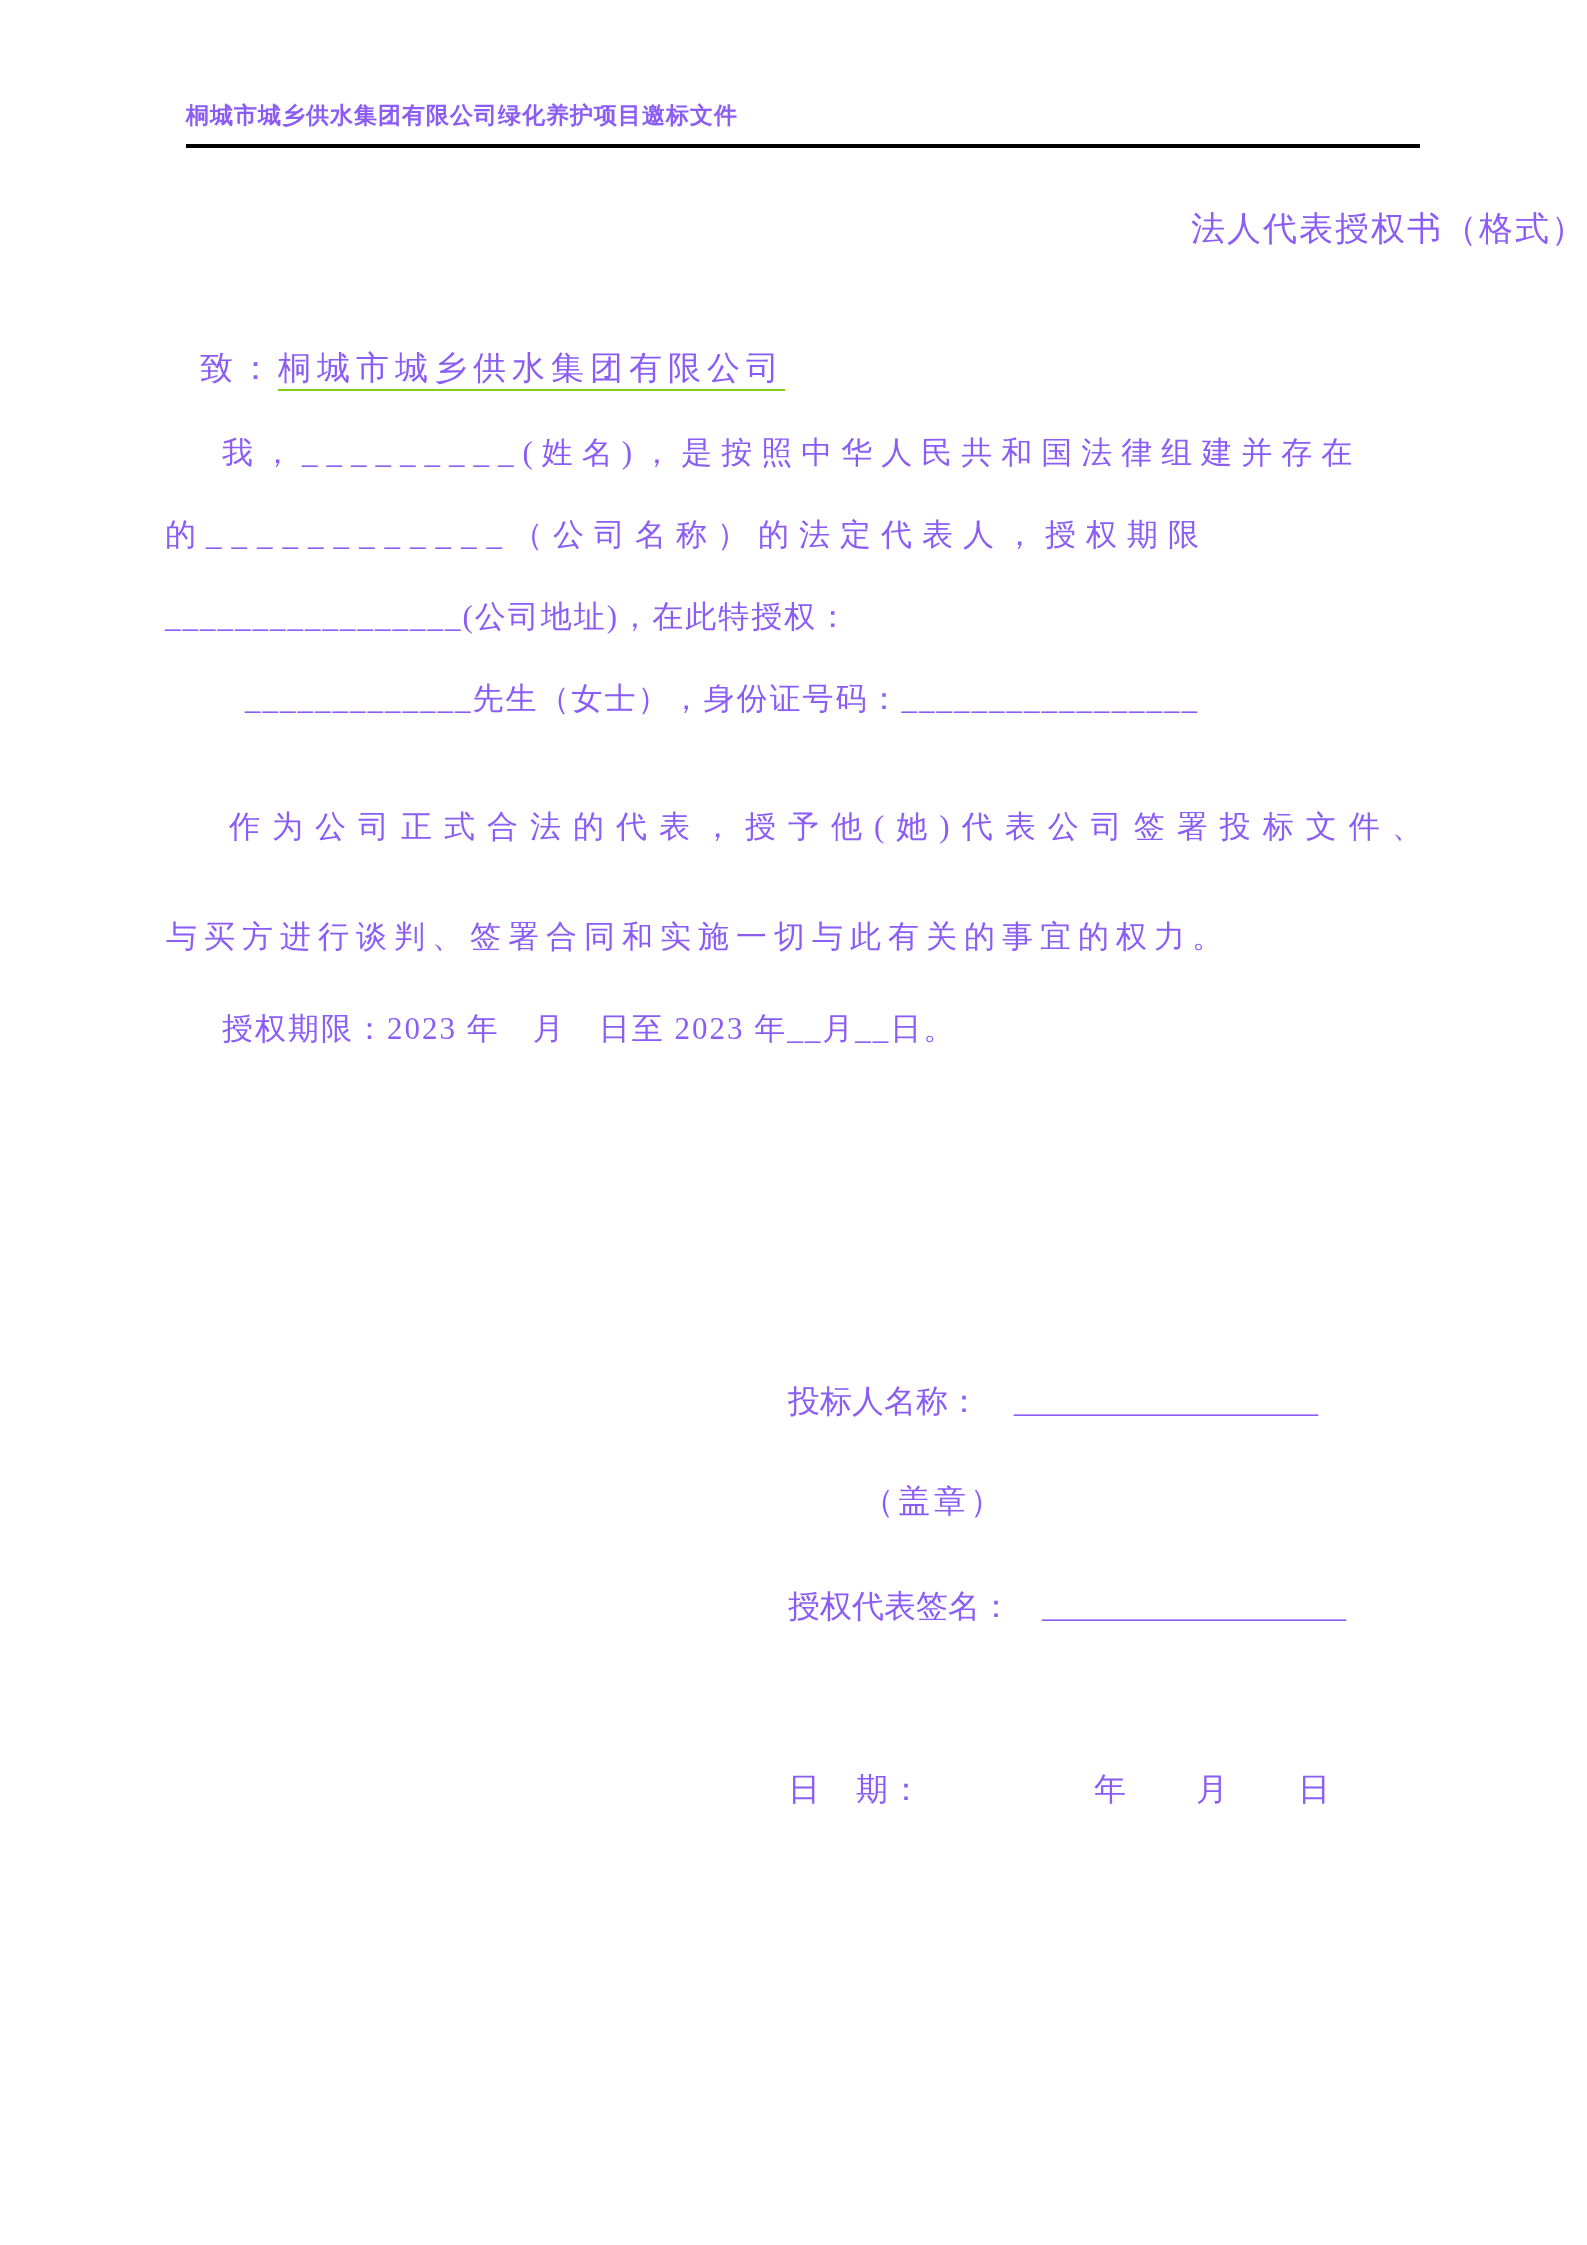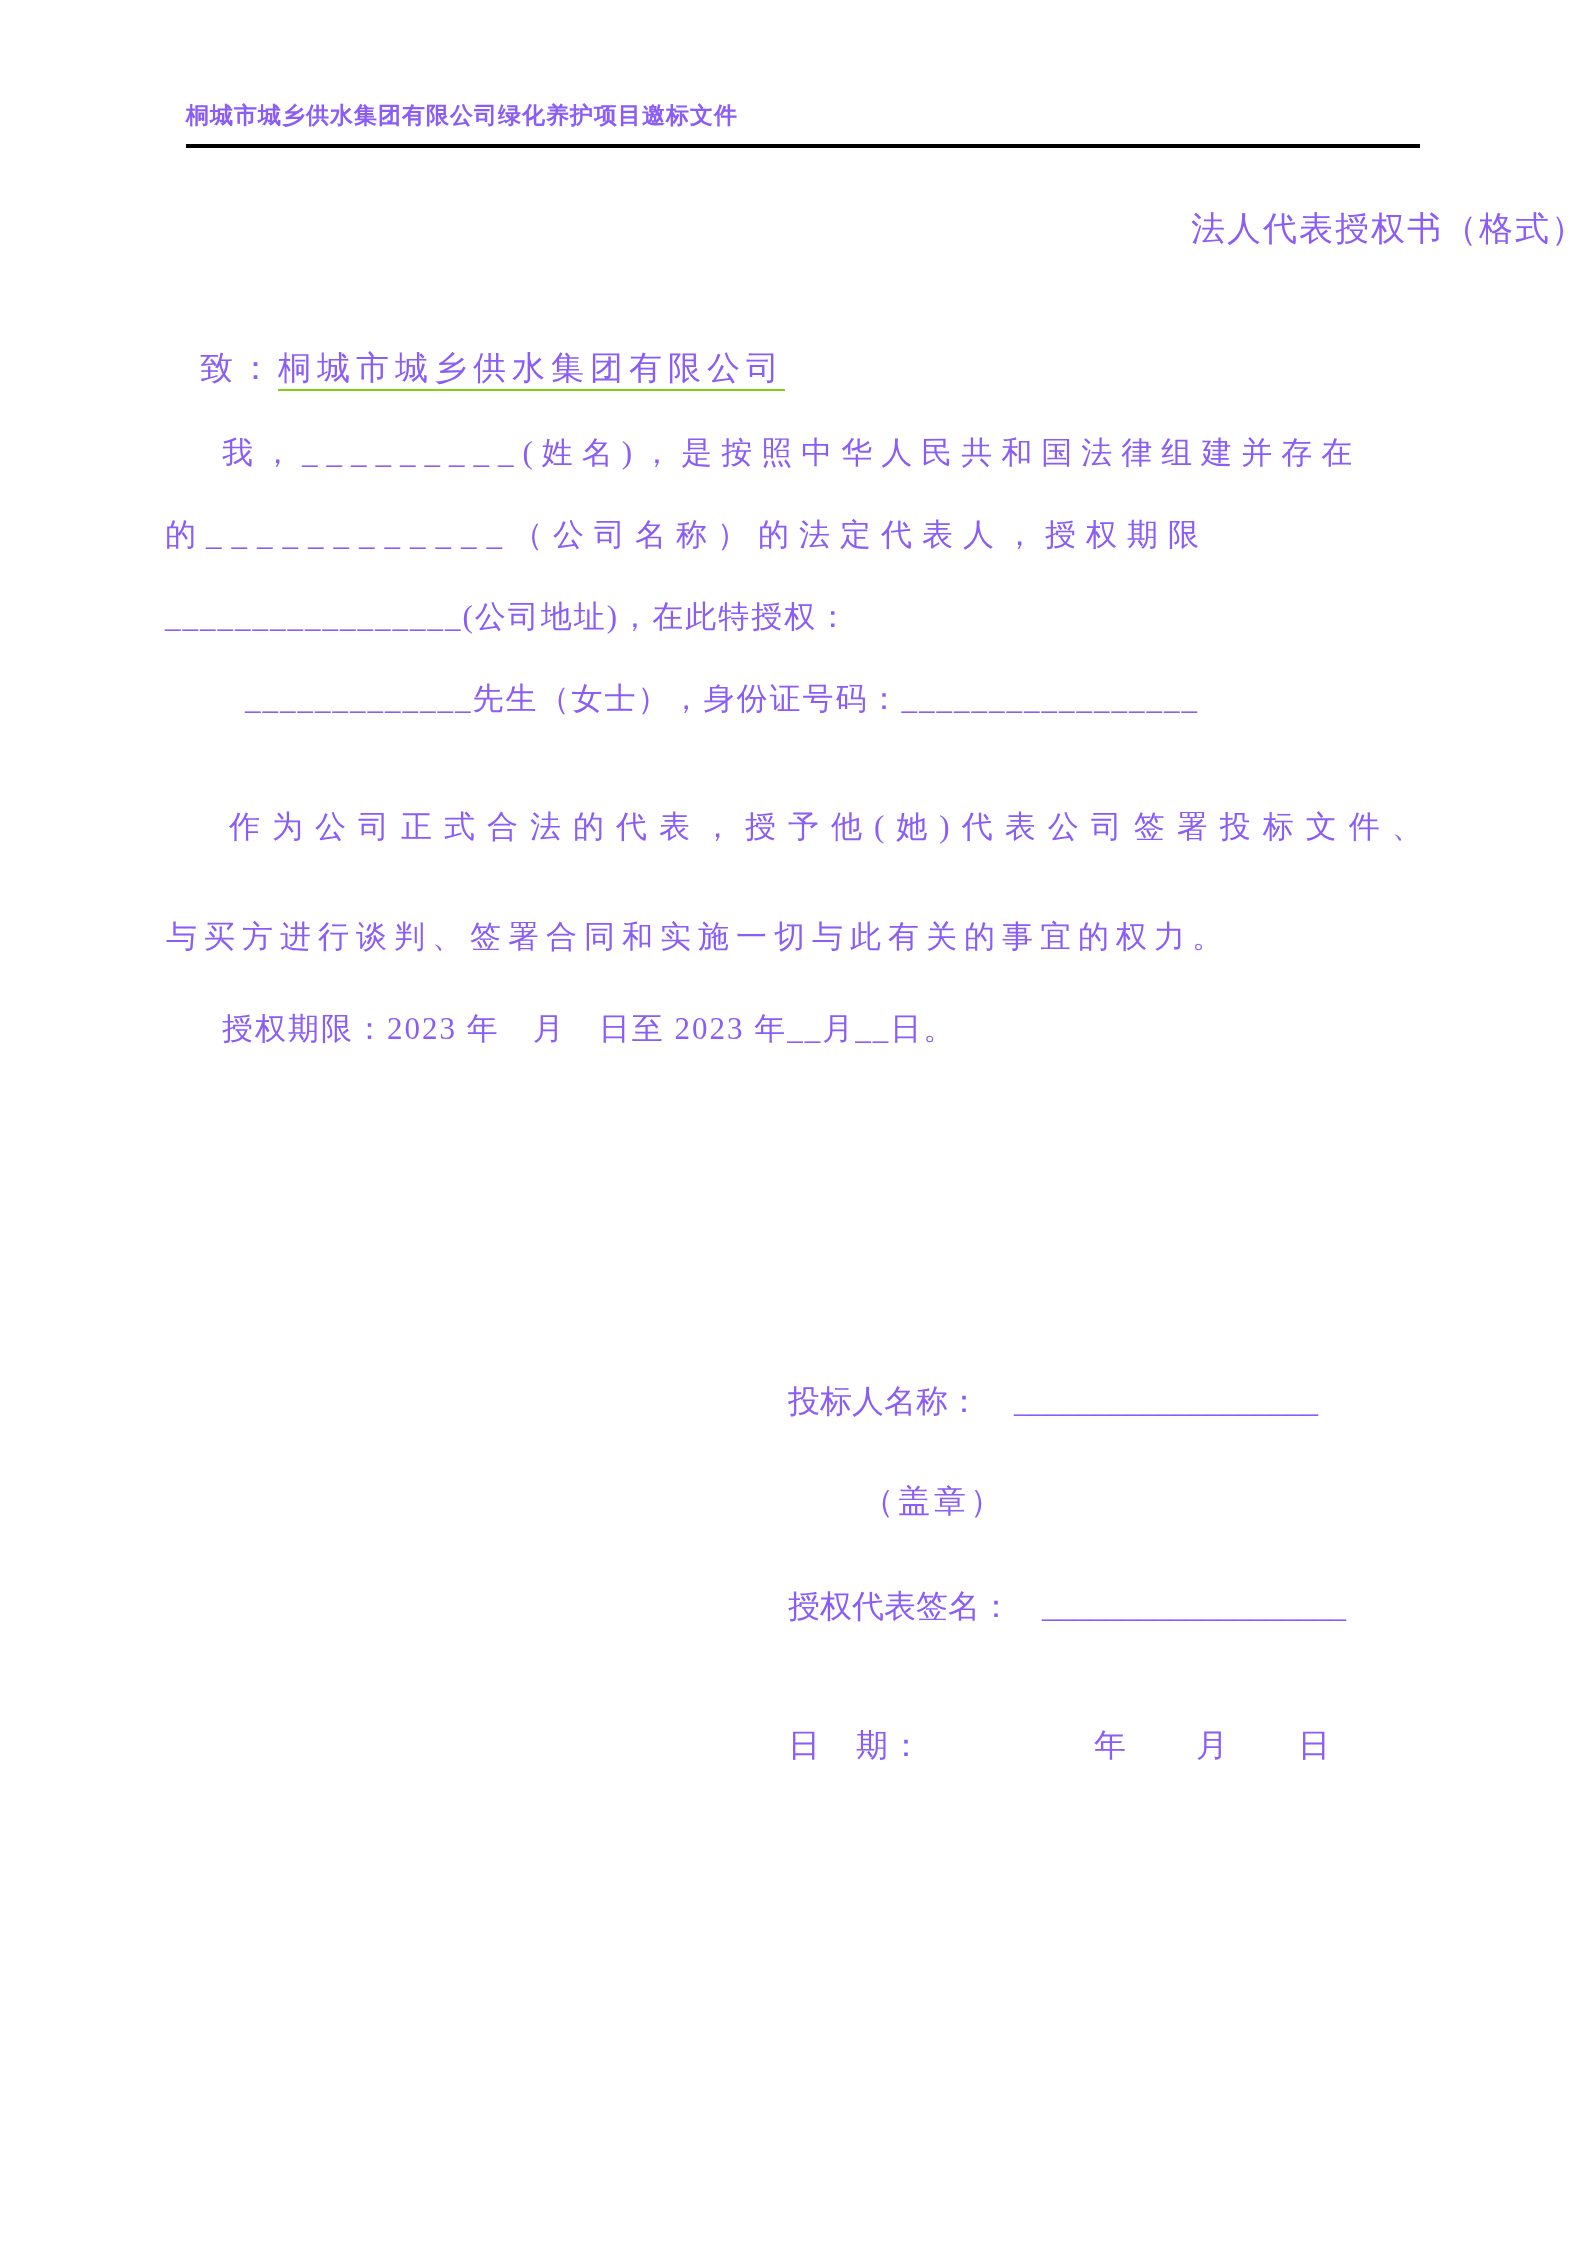--- a/index.html
+++ b/index.html
@@ -33,21 +33,21 @@
   .l2   { left:165px; top:514px; letter-spacing:10px; }
   .l3   { left:165px; top:596px; letter-spacing:2px; }
   .l4   { left:245px; top:678px; letter-spacing:2px; }
   .p2a  { left:229px; top:806px; letter-spacing:12px; }
   .p2b  { left:166px; top:888px; letter-spacing:7px;margin-top:28px; }
   .term { left:222px; top:1008px; letter-spacing:2px; }
   .sig  { font-size:32px; }
   .sig-bidder { left:788px; top:1380px; }
   .sig-seal   { left:862px; top:1480px; letter-spacing:4px; }
   .sig-rep    { left:788px; top:1585px; }
-  .sig-date   { left:788px; top:1724px; letter-spacing:2px; }
+  .sig-date   { left:788px; top:1768px; letter-spacing:2px; }
   .blank-bidder { margin-left:34px; }
   .blank-rep    { margin-left:30px; }
 </style>
 </head>
 <body>
 
 <div class="page">
 
   <div class="hdr">桐城市城乡供水集团有限公司绿化养护项目邀标文件</div>
   <div class="hdr-rule"></div>

